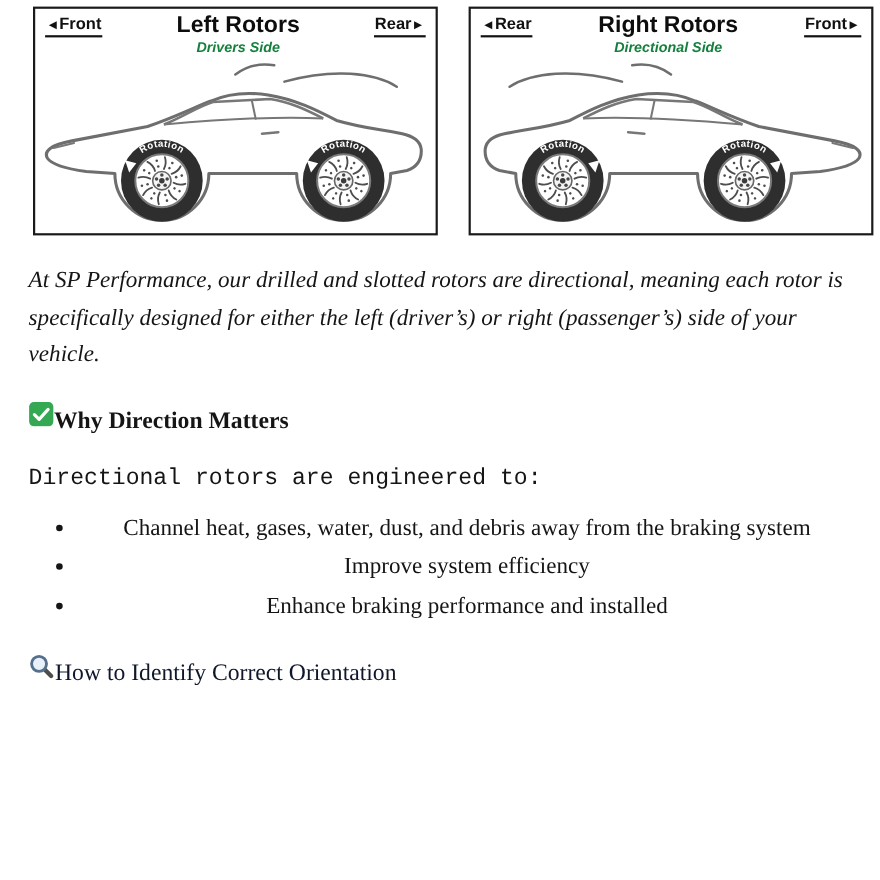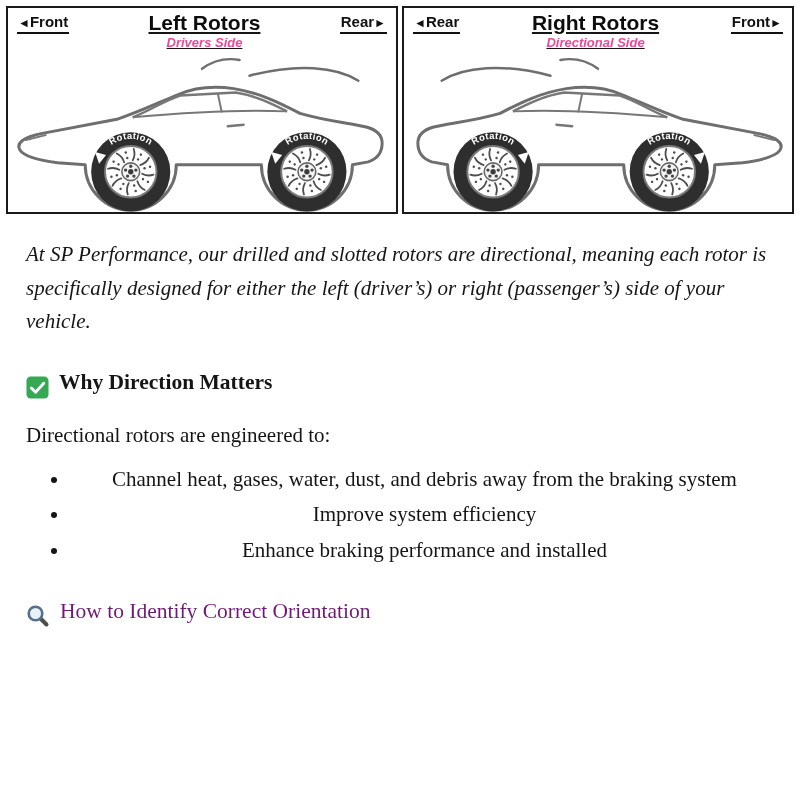--- a/index.html
+++ b/index.html
@@ -1,36 +1,36 @@
 <!DOCTYPE html>
 <html><head>
 <meta charset="utf-8">
 <style>
   html,body { margin:0; padding:0; background:#ffffff; }
   body { width:800px; font-family:"Liberation Serif", serif; color:#151515; }
 
   
   .diagram-row { display:flex; gap:4px; padding:6px 6px 0 6px; }
-  .panel { flex:1; border:2px solid #1a1a1a; background:#fff; height:208px; box-sizing:border-box; overflow:hidden; }
+  .panel { flex:1; border:2px solid #1a1a1a; background:#fff; height:208px; box-sizing:border-box; overflow:hidden;margin-left:24px; }
   .panel-head { display:flex; align-items:flex-start; padding:6px 9px 0 9px; font-family:"Liberation Sans", sans-serif; }
   .dir { font-weight:700; font-size:15px; border-bottom:2.5px solid #111; line-height:1.1; white-space:nowrap; padding:0 1px 1px 1px; color:#111; }
   .tri { font-size:12px; }
-  .panel-titles { flex:1; text-align:center; margin-top:-3px;text-decoration:underline; }
+  .panel-titles { flex:1; text-align:center; margin-top:-3px; }
   .panel-title { font-weight:700; font-size:21px; color:#0d0d0d; }
-  .panel-subtitle { font-weight:700; font-style:italic; font-size:13px; color:#ec4899; }
+  .panel-subtitle { font-weight:700; font-style:italic; font-size:13px; color:#15803d; }
   .car { display:block; width:100%; height:auto; margin-top:1px; }
   .rot-text { fill:#ffffff; font-family:"Liberation Sans", sans-serif; font-size:9.5px; font-weight:700; letter-spacing:.4px; }
 
   
   .content { padding:8px 26px 24px 26px; font-size:21px; line-height:1.6; }
   .intro { margin:16px 0 24px 0;font-style:italic; }
-  .sec-heading { display:flex; align-items:flex-end; gap:10px; font-size:21.5px; font-weight:700; margin:26px 0 20px 0; }
-  .sec-heading.regular { font-weight:400; color:#701a75; }
+  .sec-heading { display:flex; align-items:flex-start; font-size:21.5px; font-weight:700; margin:26px 0 20px 0; }
+  .sec-heading.regular { font-weight:400; color:#0f172a; }
   .h-icon { flex:0 0 auto; }
-  .lead { margin:8px 0 10px 0; }
+  .lead { margin:8px 0 10px 0;font-family:Liberation Mono, monospace; }
   ul.bullets { margin:10px 0 24px 0; padding-left:44px; }
   ul.bullets li { margin:2px 0; padding-left:5px;text-align:center; }
 </style>
 </head>
 <body>
 
 <div class="diagram-row">
 
   <div class="panel">
     <div class="panel-head">

